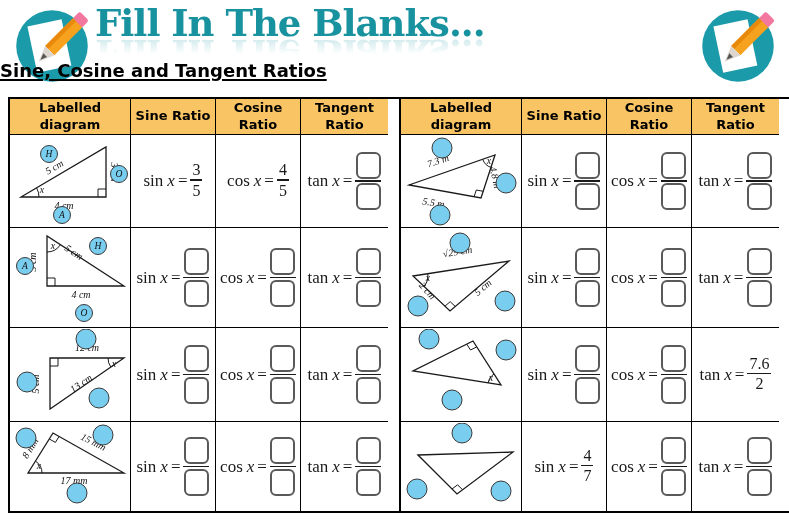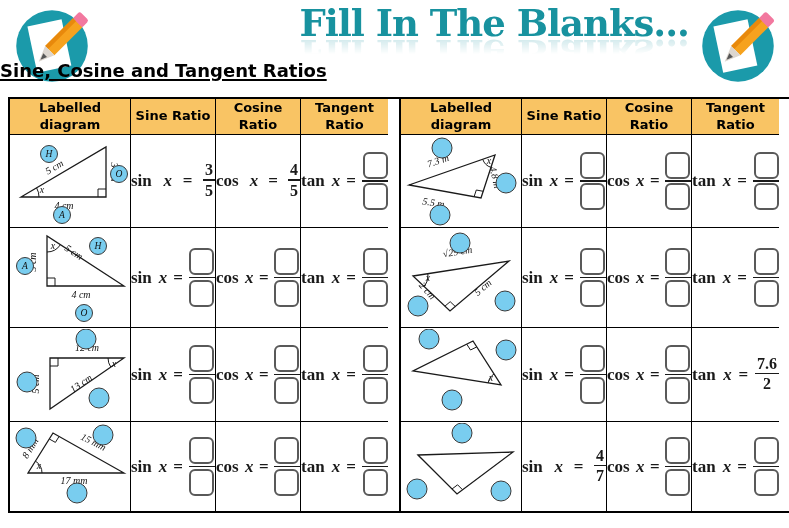--- a/index.html
+++ b/index.html
@@ -3,40 +3,40 @@
 <meta charset="utf-8">
 <style>
   html,body{margin:0;padding:0;background:#fff;}
   body{width:789px;height:528px;position:relative;font-family:"DejaVu Sans",sans-serif;overflow:hidden;}
   .page{position:absolute;inset:0;background:#fff;}
 
   
   .logo{position:absolute;top:5px;width:88px;height:82px;}
   .logo-left{left:8px;}
   .logo-right{left:694px;}
-  .title-wrap{position:absolute;left:105px;right:100px;top:4px;text-align:right;}
+  .title-wrap{position:absolute;left:95px;right:100px;top:4px;text-align:left;}
   .title{font-family:"DejaVu Serif",serif;font-weight:bold;font-size:37px;letter-spacing:-1px;color:#18929F;line-height:1.05;}
   .title-reflect{transform:scaleY(-1);opacity:.30;margin-top:-10px;
     -webkit-mask-image:linear-gradient(to top,rgba(0,0,0,.9) 0%,transparent 55%);
     mask-image:linear-gradient(to top,rgba(0,0,0,.9) 0%,transparent 55%);}
   .subtitle{position:absolute;left:0;right:0;top:60px;font-size:18px;font-weight:bold;color:#000;
     text-decoration:underline;text-decoration-thickness:2px;text-underline-offset:2px;}
 
   
   .ws-table{position:absolute;top:97px;width:424px;height:416px;box-sizing:border-box;border:2px solid #000;background:#fff;
     display:grid;grid-template-columns:121px 85px 85px 87px;grid-template-rows:36px 93px 100px 94px 89px;}
   .t-left{left:8px;}
   .t-right{left:399px;}
   .ws-table>div{box-sizing:border-box;border-right:1.5px solid #000;border-bottom:1.5px solid #000;}
   .ws-table>div.lc{border-right:none;}
   .ws-table>div.lr{border-bottom:none;}
   .th{background:#F9C464;display:flex;align-items:center;justify-content:center;text-align:center;
     font-size:13px;font-weight:bold;line-height:1.3;color:#000;}
   .diagram{display:flex;align-items:center;justify-content:center;overflow:hidden;}
-  .ratio{display:flex;align-items:center;justify-content:space-between;font-family:"Liberation Serif",serif;font-size:17px;color:#1a1a1a;font-weight:bold;}
+  .ratio{display:flex;align-items:center;justify-content:center;font-family:"Liberation Serif",serif;font-size:17px;color:#1a1a1a;}
   .fn{font-style:normal;}
   .mvar{font-style:italic;margin:0 3px 0 4px;}
   .meq{margin-right:3px;}
 
   
   .frac{display:inline-flex;flex-direction:column;align-items:center;line-height:1;}
   .frac .num,.frac .den{font-size:16px;padding:0 2px 1px 2px;}
   .frac .den{padding-top:2px;}
   .fbar{align-self:stretch;height:1.5px;background:#1a1a1a;}
 

